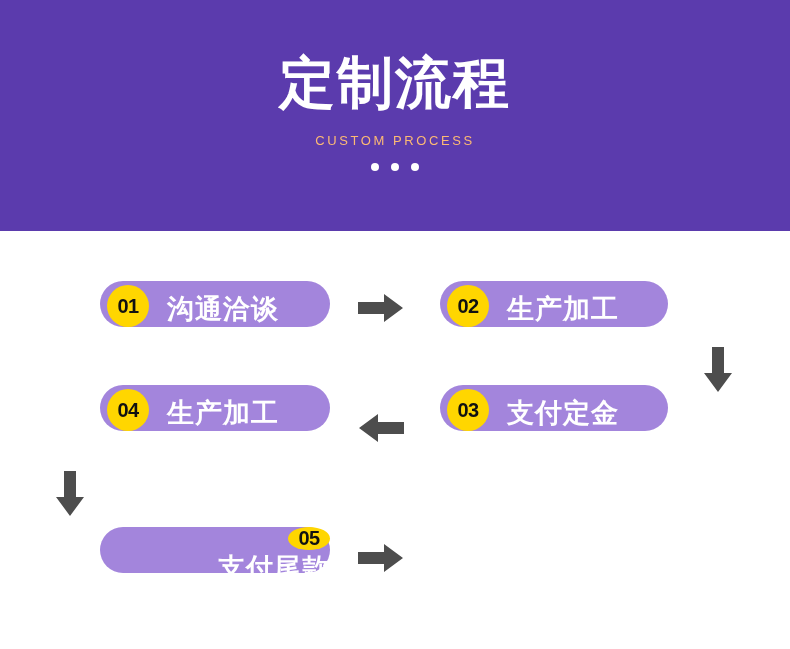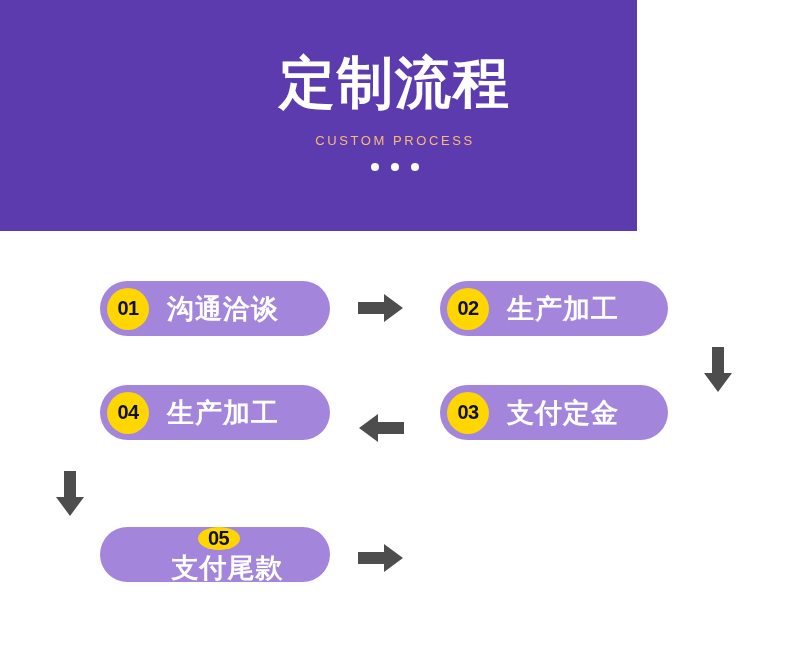--- a/index.html
+++ b/index.html
@@ -18,21 +18,21 @@
     width: 790px;
     height: 649px;
     background: #ffffff;
   }
 
   
   .header {
     position: absolute;
     left: 0;
     top: 0;
-    width: 637px;
+    width: 790px;
     height: 231px;
     background: #5B3BAD;
   }
   .header-title {
     position: absolute;
     left: 0;
     top: 52px;
     width: 790px;
     text-align: center;
     color: #ffffff;
@@ -76,25 +76,25 @@
   .flow {
     position: absolute;
     left: 0;
     top: 231px;
     width: 790px;
     height: 418px;
   }
 
   .step-pill {
     position: absolute;
-    height: 55px;
+    height: 46px;
     border-radius: 28px;
     background: #A385DC;
     display: flex;
-    align-items: center;
+    align-items: flex-end;
     box-sizing: border-box;
     padding-left: 7px;
   }
   .step-pill.left  { left: 100px; width: 230px; }
   .step-pill.right { left: 440px; width: 228px; }
 
   .step-badge {
     width: 42px;
     height: 42px;
     min-width: 42px;

